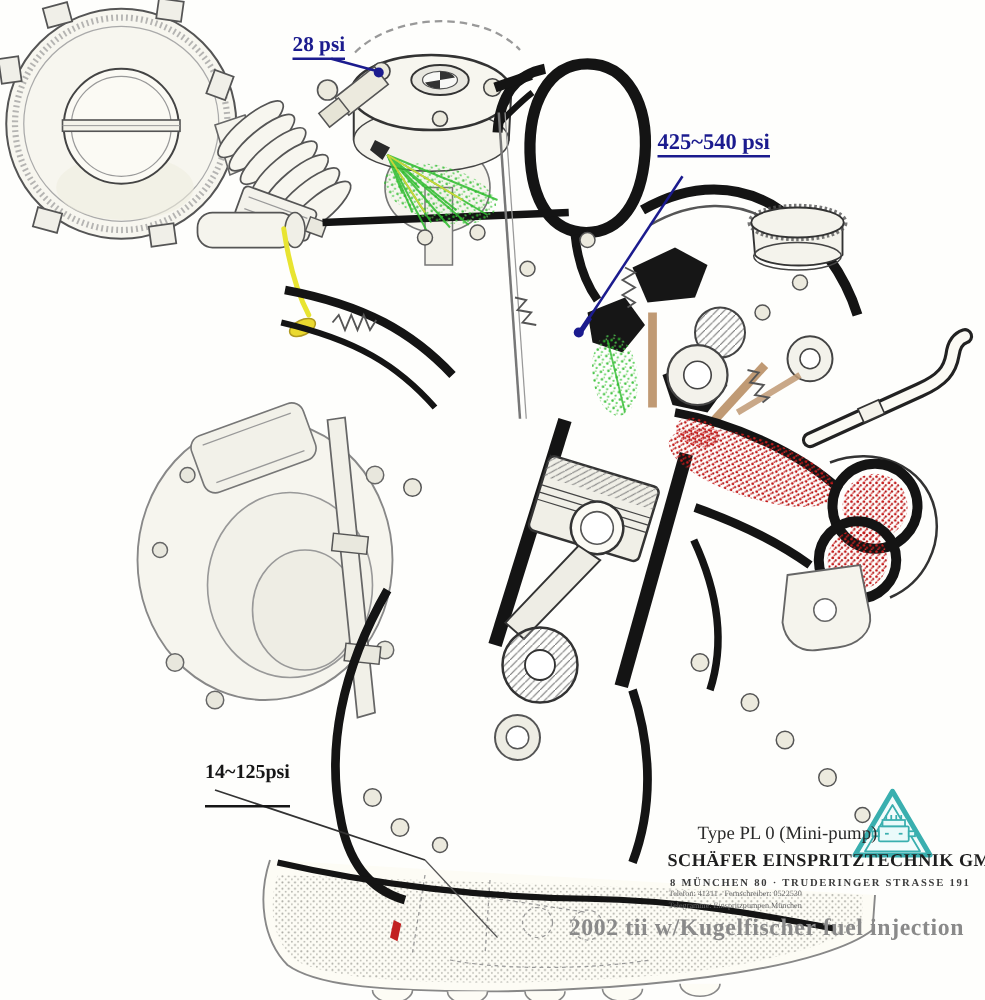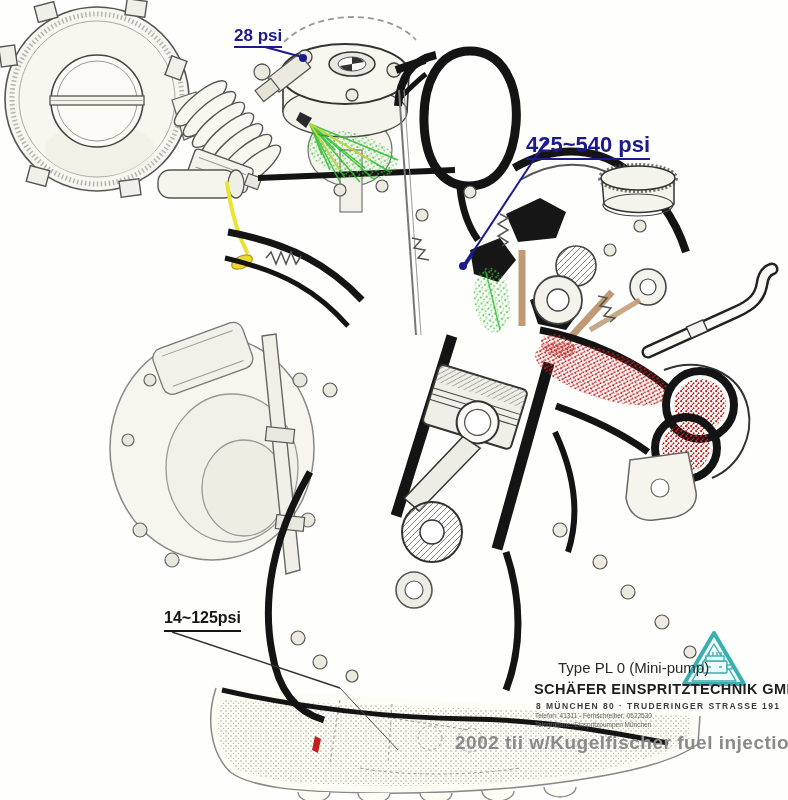--- a/index.html
+++ b/index.html
@@ -1,21 +1,21 @@
 <!DOCTYPE html>
 <html><head>
 <meta charset="utf-8">
 <style>
   html,body{margin:0;padding:0;background:#ffffff;}
   #stage{position:relative;width:788px;height:800px;background:#fefefc;overflow:hidden;
-         font-family:Liberation Sans, sans-serif;}
+         font-family:Liberation Serif, serif;}
   #stage svg{position:absolute;left:0;top:0;}
   .lbl{position:absolute;font-weight:bold;white-space:nowrap;line-height:1;}
   .lbl-navy{color:#1b1b8e;border-bottom:2px solid #1b1b8e;padding-bottom:2px;font-size:17px;}
-  .lbl-black{color:#161616;border-bottom:2px solid #161616;padding-bottom:4px;font-size:16px;}
+  .lbl-black{color:#161616;border-bottom:2px solid #161616;padding-bottom:18px;font-size:16px;}
   .info{position:absolute;white-space:nowrap;line-height:1;}
   .type-line{font-size:15px;color:#2a2a2a;}
   .company{font-size:14.5px;font-weight:bold;color:#1e1e1e;letter-spacing:.4px;}
   .address{font-size:8.5px;color:#3c3c3c;letter-spacing:1.4px;font-weight:bold;text-align:right;}
   .tiny{font-size:6.5px;color:#666;}
   .caption{font-size:19px;font-weight:bold;color:#8a8a8a;letter-spacing:.5px;}
 </style>
 </head>
 <body>
 
@@ -299,21 +299,21 @@
       <rect x="698" y="665" width="5" height="4"></rect>
           <rect x="727" y="665" width="5" height="4"></rect>
       <line x1="708" y1="667" x2="711" y2="667"></line>
           <line x1="719" y1="667" x2="722" y2="667"></line>
     </g>
   </g>
 </svg>
 
 <div class="lbl lbl-navy" style="left:234px;top:27px;">28 psi</div>
 
-<div class="lbl lbl-navy" style="left:526px;top:134px;font-size:22px;">425~540 psi</div>
+<div class="lbl lbl-navy" style="left:526px;top:104px;font-size:18px;">425~540 psi</div>
 
 <div class="lbl lbl-black" style="left:164px;top:610px;">14~125psi</div>
 
 <div class="info type-line" style="left:558px;top:660px;">Type PL 0 (Mini-pump)</div>
 
 <div class="info company" style="left:534px;top:682px;">SCHÄFER EINSPRITZTECHNIK GMBH</div>
 
 <div class="info address" style="left:536px;top:702px;">8 MÜNCHEN 80 · TRUDERINGER STRASSE 191</div>
 
 <div class="info tiny" style="left:535px;top:713px;">Telefon: 41311 - Fernschreiber: 0522530</div>

